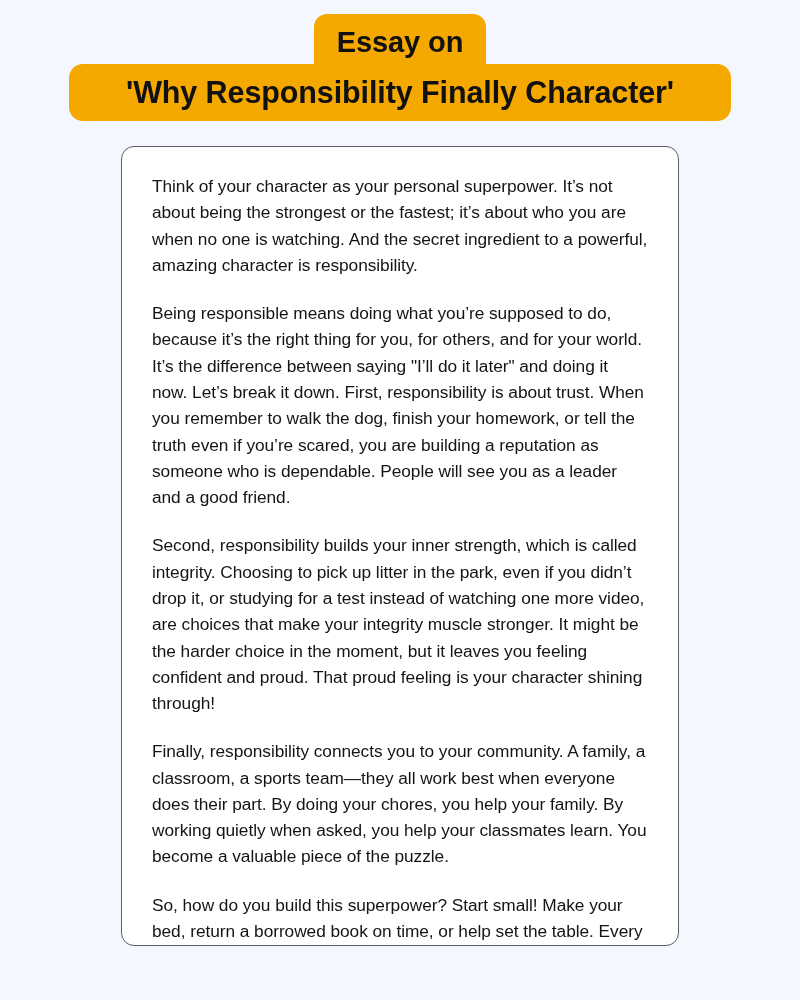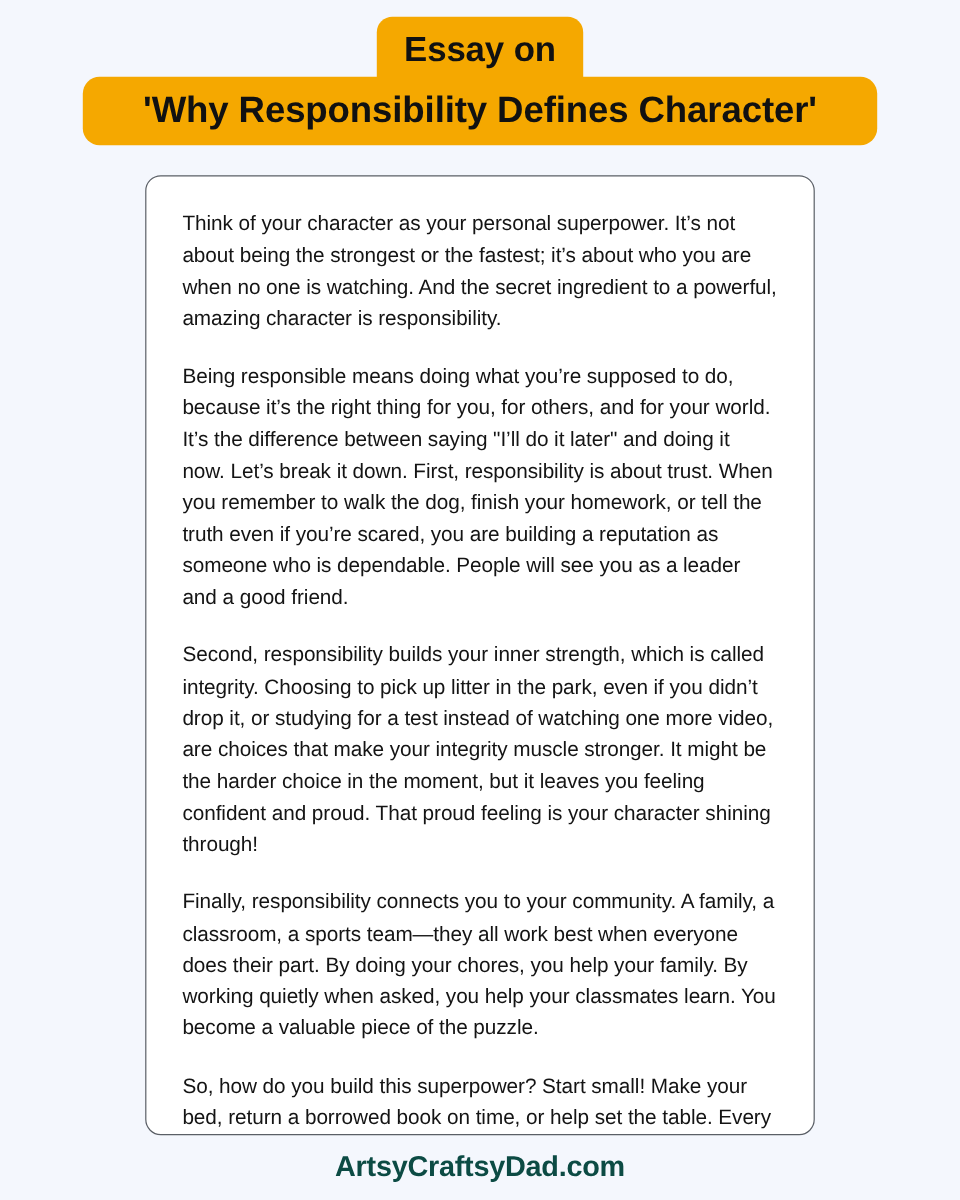--- a/index.html
+++ b/index.html
@@ -115,30 +115,27 @@
     letter-spacing: -0.2px;
   }
 </style>
 </head>
 <body>
 
 <div class="page">
 
   <div class="header">
     <div class="badge badge-top">Essay on</div>
-    <div class="badge badge-main">'Why Responsibility Defines Character'</div>
+    <div class="badge badge-main">'Why Responsibility Finally Character'</div>
   </div>
 
   <div class="card">
     <div class="essay-body">
       <p>Think of your character as your personal superpower. It’s not about being the strongest or the fastest; it’s about who you are when no one is watching. And the secret ingredient to a powerful, amazing character is responsibility.</p>
       <p>Being responsible means doing what you’re supposed to do, because it’s the right thing for you, for others, and for your world. It’s the difference between saying "I’ll do it later" and doing it now. Let’s break it down. First, responsibility is about trust. When you remember to walk the dog, finish your homework, or tell the truth even if you’re scared, you are building a reputation as someone who is dependable. People will see you as a leader and a good friend.</p>
       <p>Second, responsibility builds your inner strength, which is called integrity. Choosing to pick up litter in the park, even if you didn’t drop it, or studying for a test instead of watching one more video, are choices that make your integrity muscle stronger. It might be the harder choice in the moment, but it leaves you feeling confident and proud. That proud feeling is your character shining through!</p>
       <p>Finally, responsibility connects you to your community. A family, a classroom, a sports team—they all work best when everyone does their part. By doing your chores, you help your family. By working quietly when asked, you help your classmates learn. You become a valuable piece of the puzzle.</p>
       <p>So, how do you build this superpower? Start small! Make your bed, return a borrowed book on time, or help set the table. Every single responsible act is like adding a brick to the fortress of your character. The more you practice, the stronger and more magnificent it becomes. Your character, built by your own responsible choices, is the truest thing about you—and it’s what the world will remember you for.</p>
     </div>
   </div>
 
-  <div class="footer">
-    <div class="site-name">ArtsyCraftsyDad.com</div>
-  </div>
 
 </div>
 
 </body></html>

